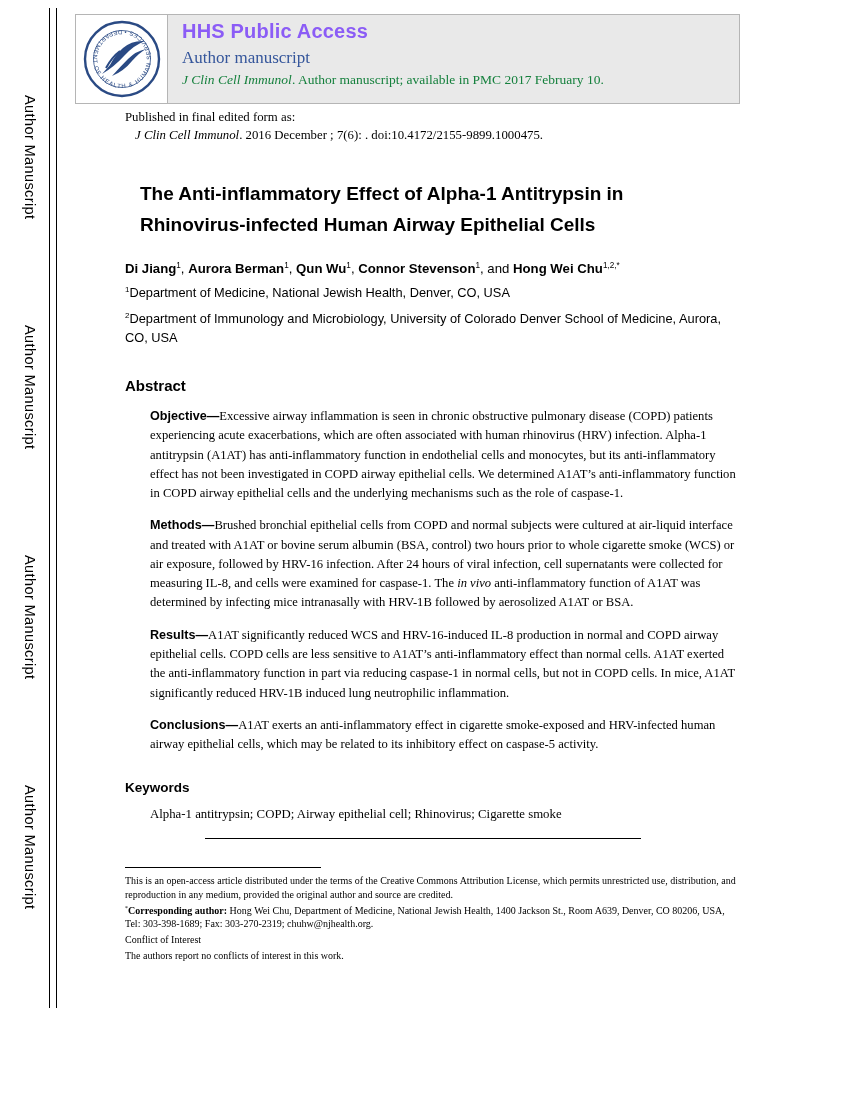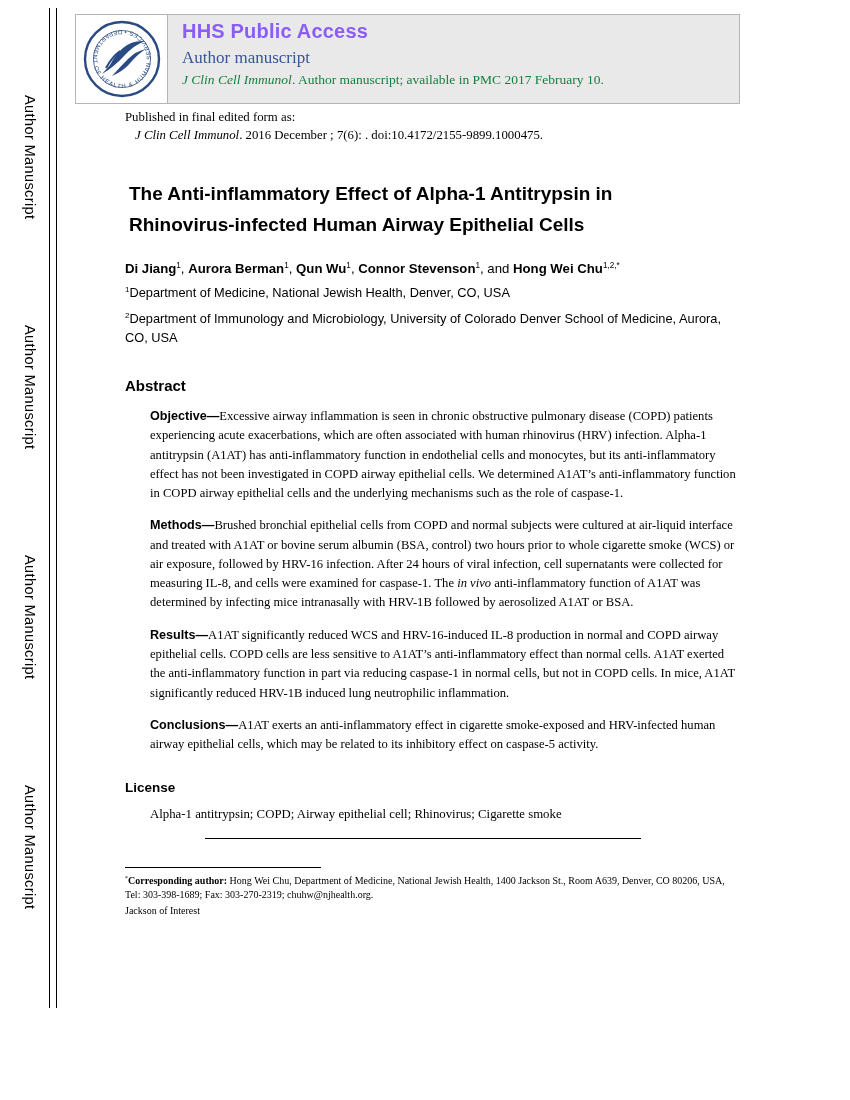--- a/index.html
+++ b/index.html
@@ -44,21 +44,21 @@
   .banner-journal { margin-top:4px; font-size:13.5px; color:#15803d; }
   .banner-journal .jname { font-style:italic; }
 
   
   .content { position:absolute; left:125px; top:110px; width:616px; }
   .pub-line { margin:0; font-size:12.8px; }
   .ref-line { margin:3px 0 0 10px; font-size:12.8px; }
   .ref-line .jname { font-style:italic; }
 
   .article-title {
-    margin:36px 0 0 4px; font-family:"Liberation Sans", sans-serif;
+    margin:36px 0 0 15px; font-family:"Liberation Sans", sans-serif;
     font-size:19px; font-weight:bold; line-height:1.62; color:#000;
   }
 
   .authors { margin-top:20px; font-family:"Liberation Sans", sans-serif; font-size:13.2px; }
   .authors .nm { font-weight:bold; }
   sup { font-size:62%; line-height:0; }
 
   .affil { margin-top:7px; font-family:"Liberation Sans", sans-serif; font-size:12.8px; line-height:1.5; }
 
   .sec-head {
@@ -131,24 +131,26 @@
 
     <div class="sec-head">Abstract</div>
 
     <div class="abstract-body">
       <p class="ab-para"><span class="ab-label">Objective—</span><span>Excessive airway inflammation is seen in chronic obstructive pulmonary disease (COPD) patients experiencing acute exacerbations, which are often associated with human rhinovirus (HRV) infection. Alpha-1 antitrypsin (A1AT) has anti-inflammatory function in endothelial cells and monocytes, but its anti-inflammatory effect has not been investigated in COPD airway epithelial cells. We determined A1AT’s anti-inflammatory function in COPD airway epithelial cells and the underlying mechanisms such as the role of caspase-1.</span></p>
       <p class="ab-para"><span class="ab-label">Methods—</span><span>Brushed bronchial epithelial cells from COPD and normal subjects were cultured at air-liquid interface and treated with A1AT or bovine serum albumin (BSA, control) two hours prior to whole cigarette smoke (WCS) or air exposure, followed by HRV-16 infection. After 24 hours of viral infection, cell supernatants were collected for measuring IL-8, and cells were examined for caspase-1. The </span><span class="it">in vivo</span><span> anti-inflammatory function of A1AT was determined by infecting mice intranasally with HRV-1B followed by aerosolized A1AT or BSA.</span></p>
       <p class="ab-para"><span class="ab-label">Results—</span><span>A1AT significantly reduced WCS and HRV-16-induced IL-8 production in normal and COPD airway epithelial cells. COPD cells are less sensitive to A1AT’s anti-inflammatory effect than normal cells. A1AT exerted the anti-inflammatory function in part via reducing caspase-1 in normal cells, but not in COPD cells. In mice, A1AT significantly reduced HRV-1B induced lung neutrophilic inflammation.</span></p>
       <p class="ab-para"><span class="ab-label">Conclusions—</span><span>A1AT exerts an anti-inflammatory effect in cigarette smoke-exposed and HRV-infected human airway epithelial cells, which may be related to its inhibitory effect on caspase-5 activity.</span></p>
     </div>
 
-    <div class="sec-head kw-head">License</div>
+    <div class="sec-head kw-head">Keywords</div>
     <div class="kw-text">Alpha-1 antitrypsin; COPD; Airway epithelial cell; Rhinovirus; Cigarette smoke</div>
     <div class="kw-rule"></div>
 
     <div class="footnotes">
       <div class="fn-rule"></div>
+      <p class="fn">This is an open-access article distributed under the terms of the Creative Commons Attribution License, which permits unrestricted use, distribution, and reproduction in any medium, provided the original author and source are credited.</p>
       <p class="fn"><sup>*</sup><span class="b">Corresponding author:</span><span> Hong Wei Chu, Department of Medicine, National Jewish Health, 1400 Jackson St., Room A639, Denver, CO 80206, USA, Tel: 303-398-1689; Fax: 303-270-2319; chuhw@njhealth.org.</span></p>
-      <p class="fn b">Jackson of Interest</p>
+      <p class="fn b">Conflict of Interest</p>
+      <p class="fn">The authors report no conflicts of interest in this work.</p>
     </div>
 
   </div>
 </div>
 
 </body></html>

